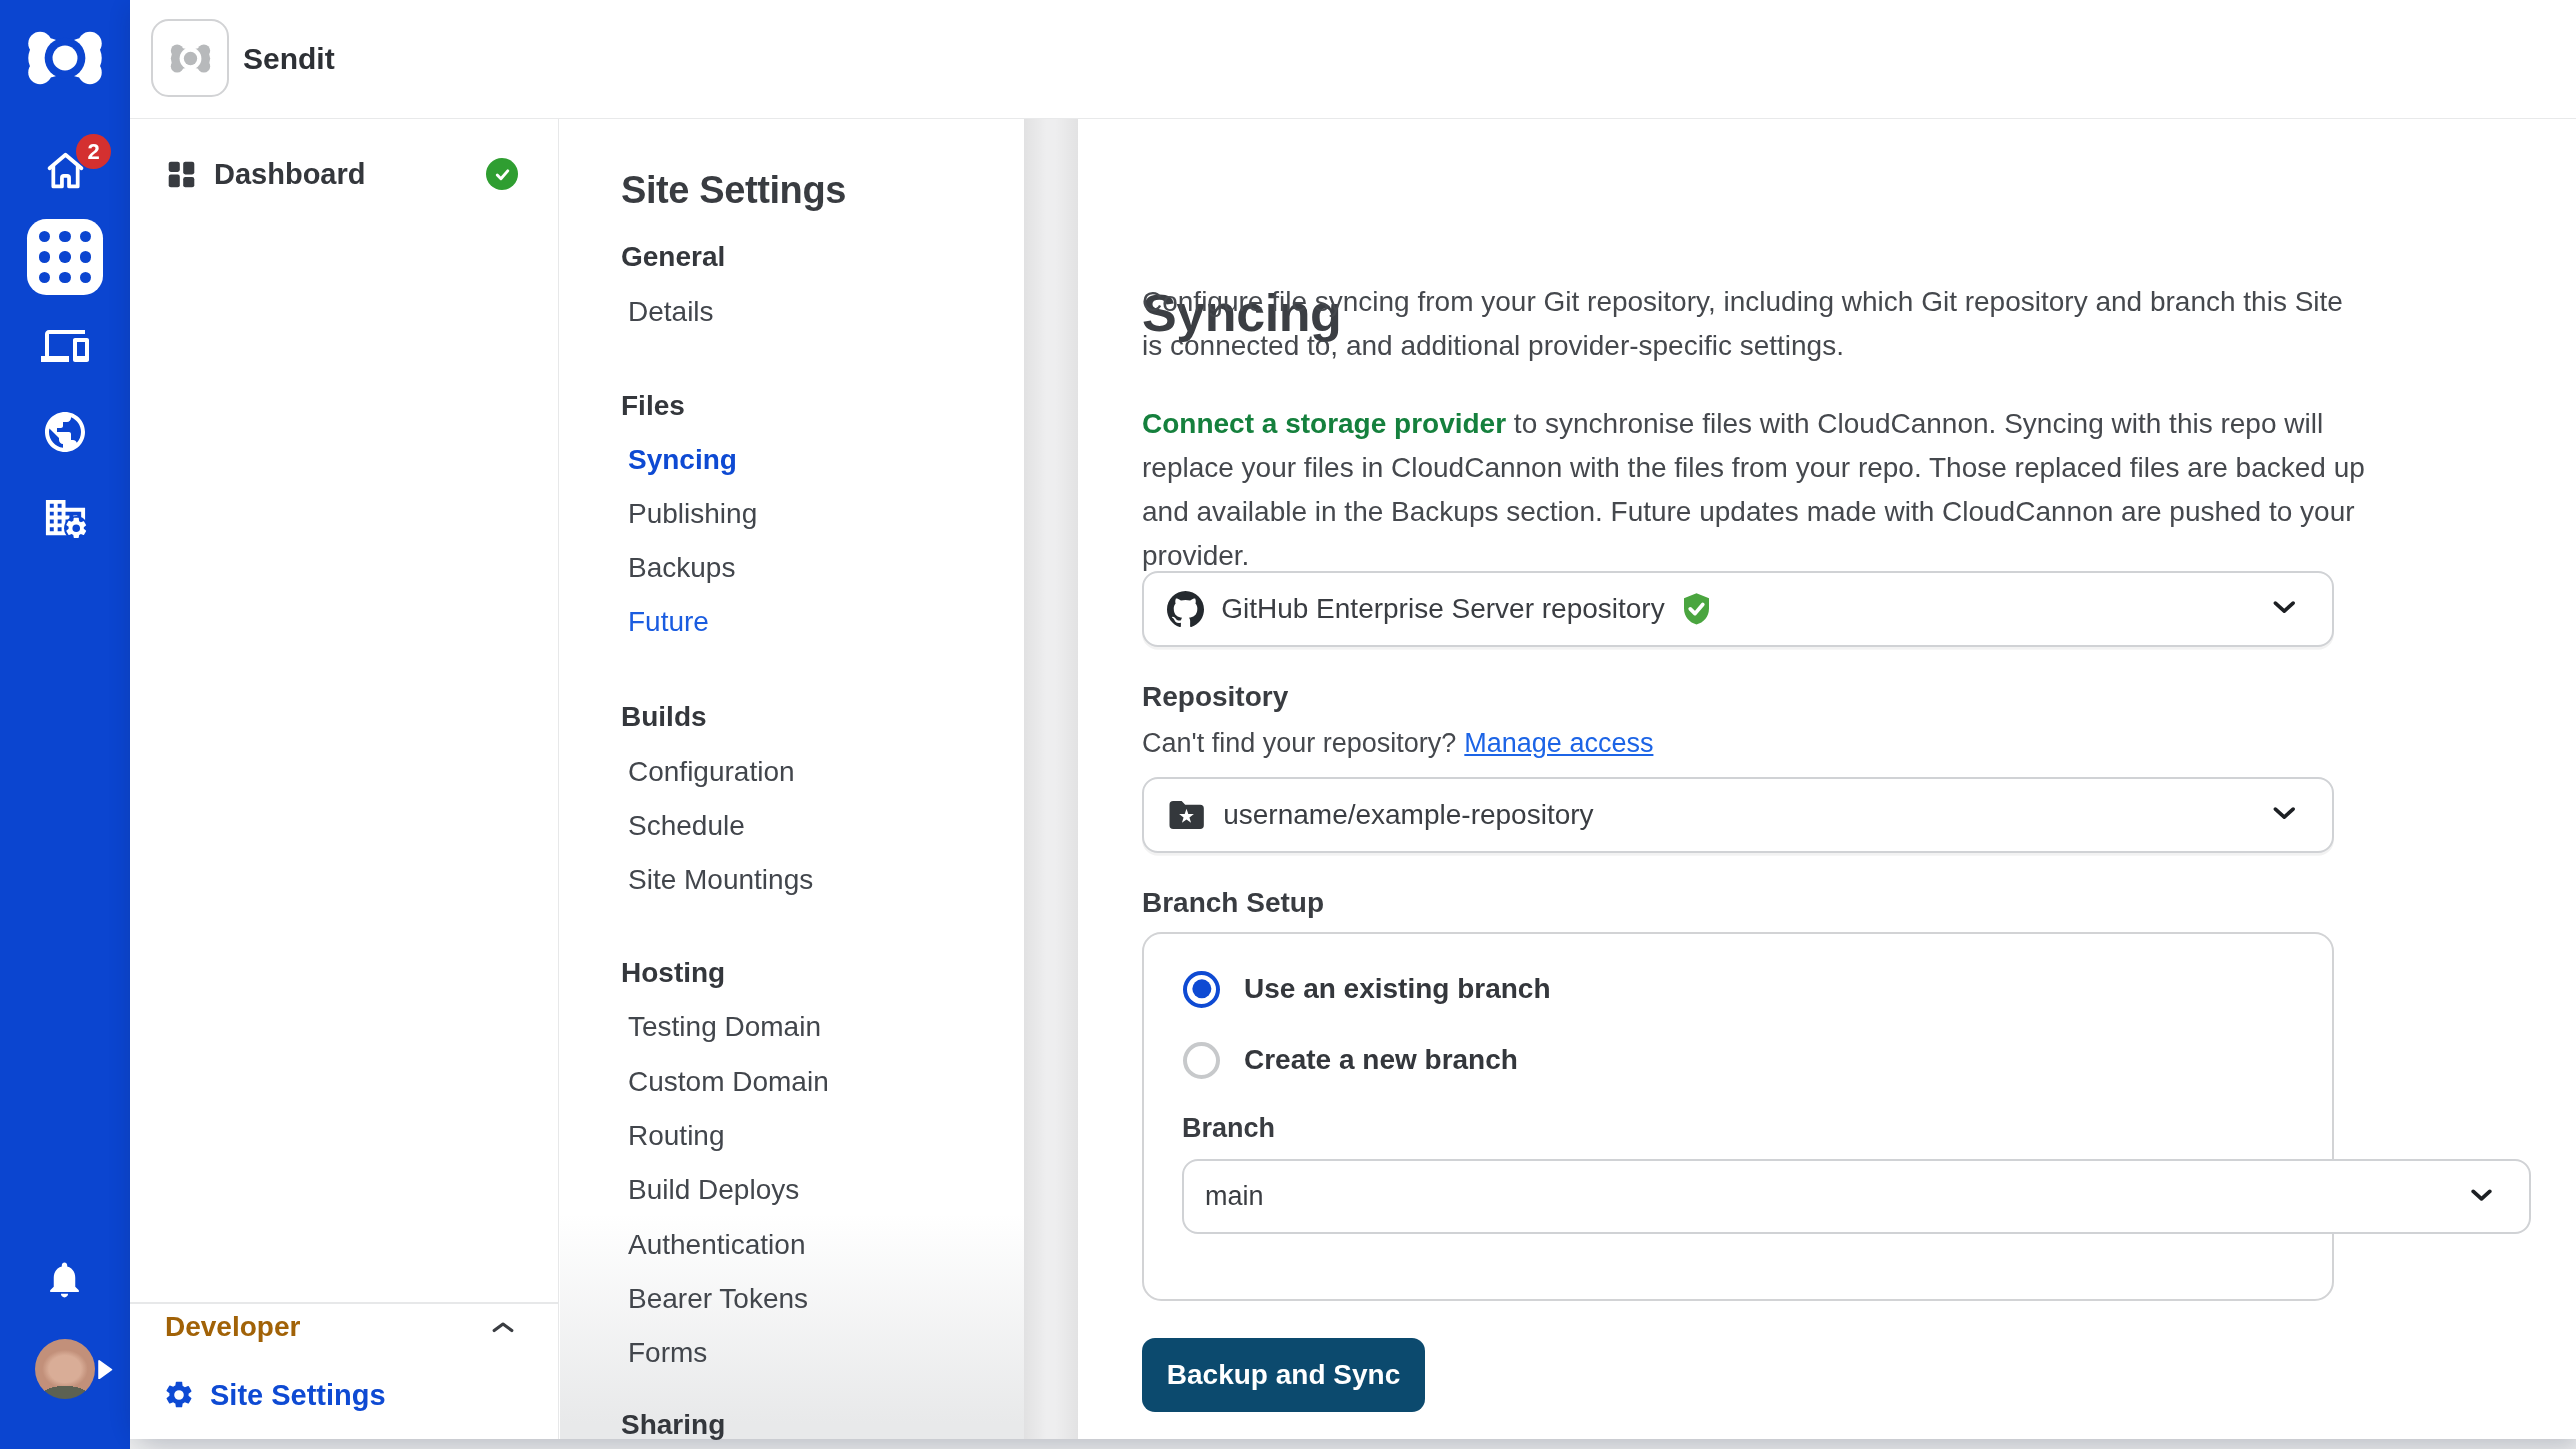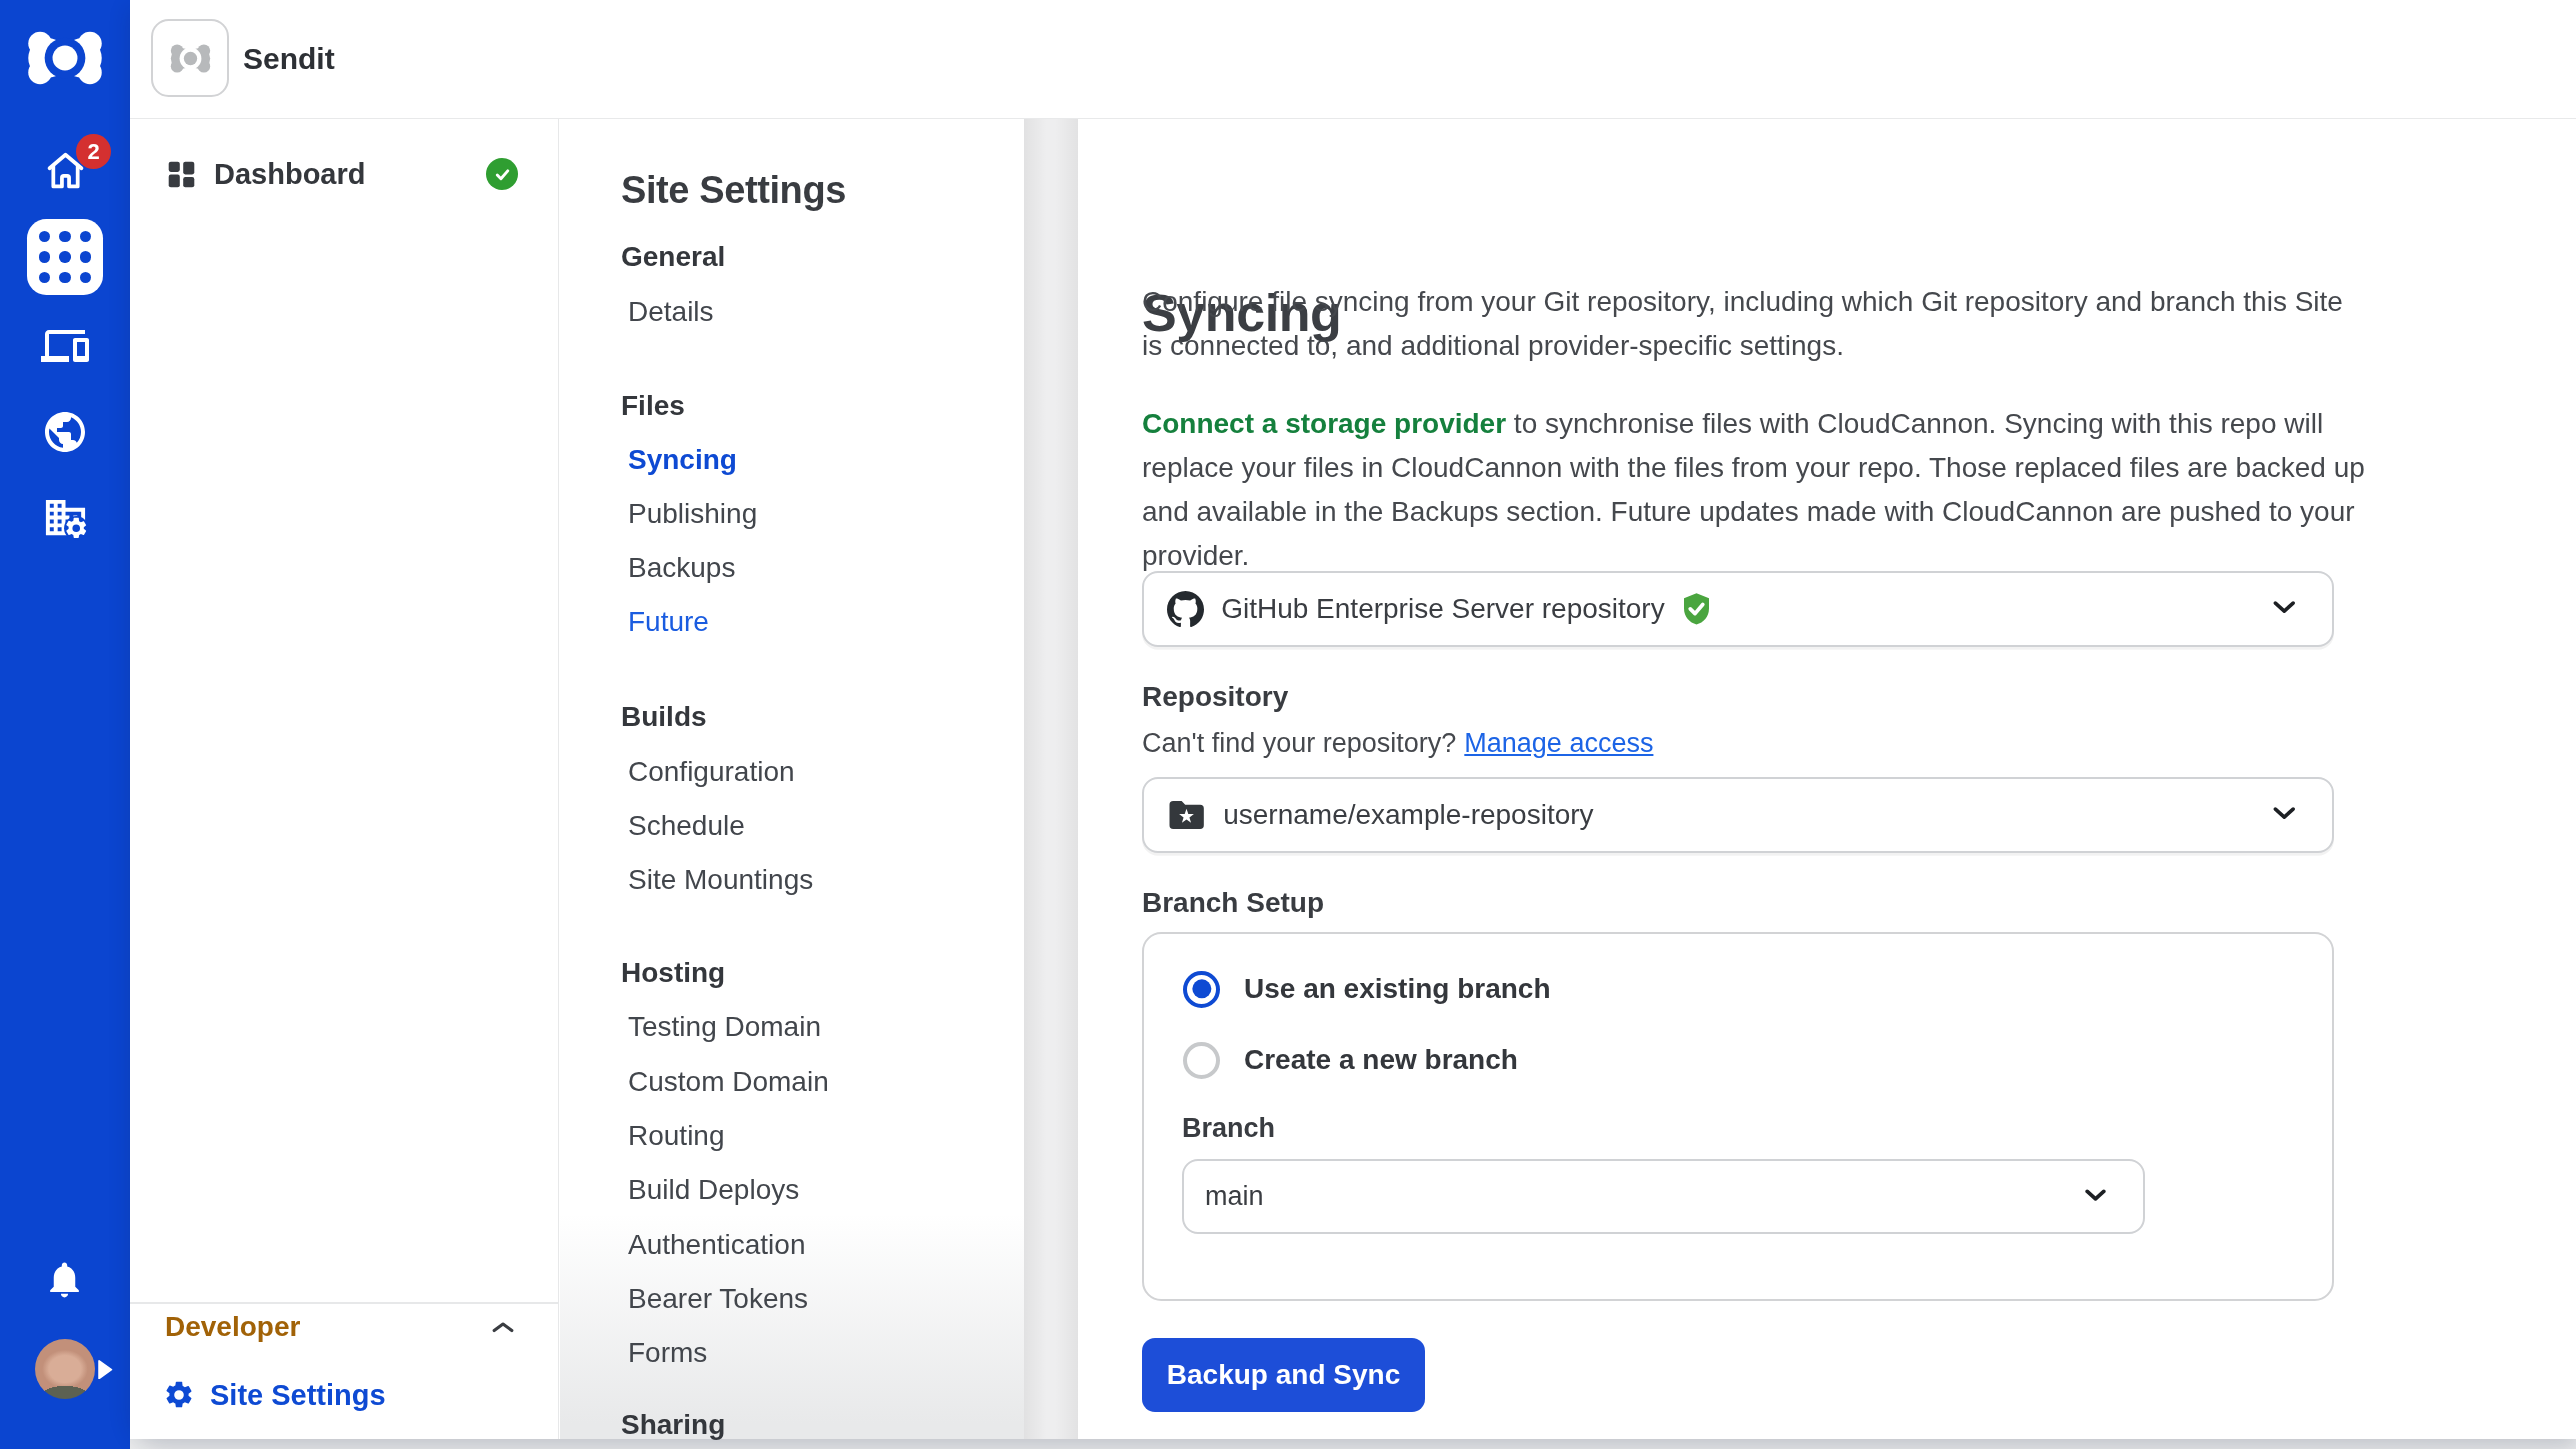--- a/index.html
+++ b/index.html
@@ -98,25 +98,25 @@
   .radio-row{position:absolute;left:39px;height:42px;display:flex;align-items:center;cursor:pointer;text-align:right;}
   #radio-row-existing{top:34px;}
   #radio-row-new{top:105px;}
   .radio{width:37px;height:37px;border-radius:50%;box-sizing:border-box;background:#fff;position:relative;flex:0 0 auto;}
   .radio.checked{border:4.8px solid #0e4ad3;}
   .radio.checked::after{content:"";position:absolute;left:50%;top:50%;transform:translate(-50%,-50%);
     width:19.3px;height:19.3px;border-radius:50%;background:#0e4ad3;}
   .radio.unchecked{border:4px solid #c7c9cb;}
   .radio-label{margin-left:24px;font-size:28px;font-weight:600;color:#34373c;}
   #branch-label{position:absolute;left:38px;top:179px;font-size:27px;font-weight:600;color:#393c41;}
-  #branch-select{position:absolute;left:38px;top:225px;width:963px;height:75px;box-sizing:border-box;
+  #branch-select{position:absolute;left:38px;top:225px;width:1349px;height:75px;box-sizing:border-box;
     border:2px solid #d0d2d5;border-radius:16px;background:#fff;display:flex;align-items:center;cursor:pointer;}
   #branch-value{margin-left:21px;font-size:27px;color:#3a3d42;}
   #submit-btn{position:absolute;left:64px;top:1219px;width:283px;height:74px;border:none;border-radius:13px;
-    background:#1d4ed8;color:#fff;font-size:28px;font-weight:600;font-family:"Liberation Sans",sans-serif;
+    background:#0c4a6e;color:#fff;font-size:28px;font-weight:600;font-family:"Liberation Sans",sans-serif;
     display:flex;align-items:center;justify-content:center;cursor:pointer;}
 </style>
 </head>
 <body>
 
 <div id="rail">
   <div class="rail-item" id="cc-logo">
     <svg width="84" height="84" viewBox="0 0 64 64">
       <g fill="#ffffff">
         <circle cx="19" cy="32" r="15"></circle>

